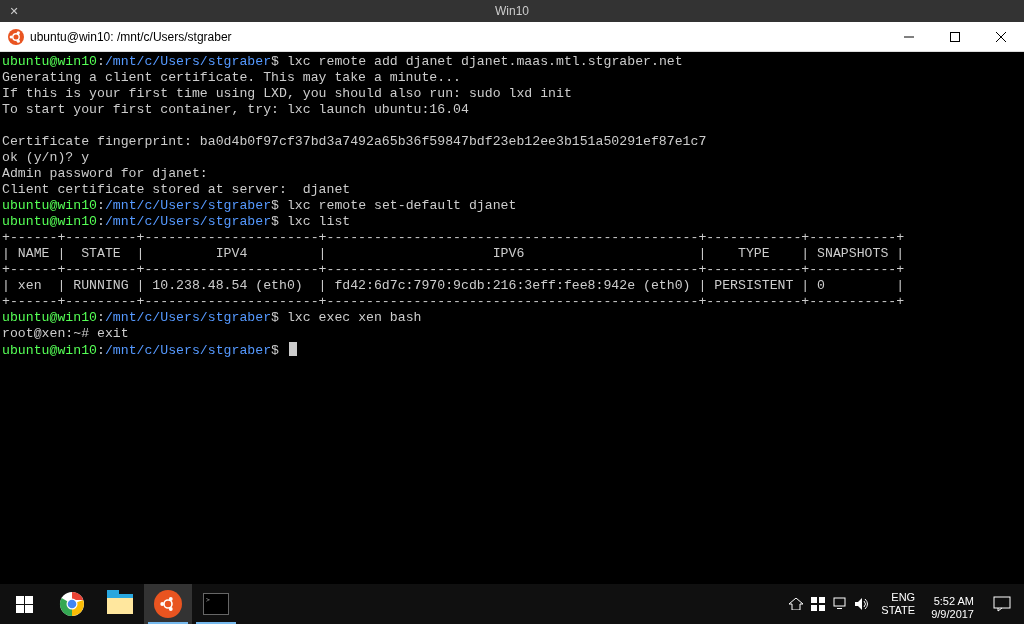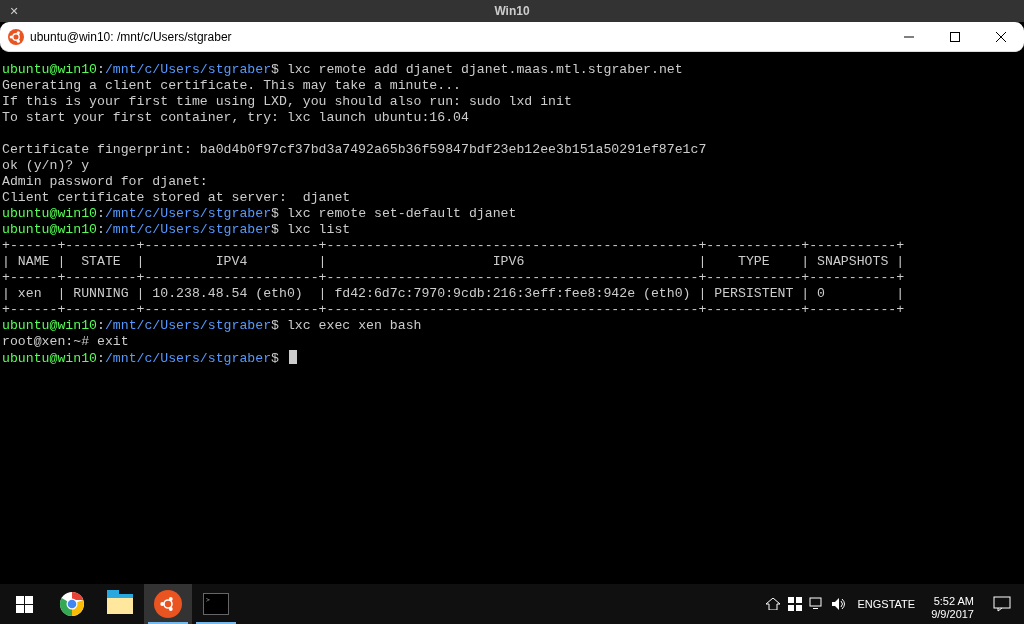--- a/index.html
+++ b/index.html
@@ -2,55 +2,54 @@
 <html><head>
 <meta charset="utf-8">
 <style>
   * { margin: 0; padding: 0; box-sizing: border-box; }
   html, body { width: 1024px; height: 624px; overflow: hidden; background: #000; font-family: 'Consolas', 'Courier New', monospace; }
   .vm-titlebar {
     height: 22px; background: #333; color: #ccc; display: flex; align-items: center;
     font-family: 'Segoe UI', sans-serif; font-size: 12px; position: relative;
   }
   .vm-titlebar .close-x { width: 28px; text-align: center; color: #ccc; font-size: 11px; }
-  .vm-titlebar .vm-title { position: absolute; left: 50%; transform: translateX(-50%); font-weight: 700; }
+  .vm-titlebar .vm-title { position: absolute; left: 50%; transform: translateX(-50%); font-weight: 400; }
   .win-titlebar {
     height: 30px; background: #fff; display: flex; align-items: center;
     font-family: 'Segoe UI', sans-serif; font-size: 12px; color: #000;
     border-bottom: 1px solid #ddd;
-    border-radius: 9px;
   }
   .win-titlebar .app-icon { width: 16px; height: 16px; margin: 0 6px 0 8px; display:flex;align-items:center;justify-content:center; }
   .win-titlebar .win-title { flex: 1; }
   .win-ctrl { width: 46px; height: 30px; display: flex; align-items: center; justify-content: center; color: #000; }
   .win-ctrl svg { display:block; }
   .terminal {
     background: #000; color: #ccc; font-size: 13.2px; line-height: 16px;
     padding: 2px 2px; height: 534px; white-space: pre; overflow: hidden;
-    font-family: 'Consolas','Courier New',monospace; letter-spacing: 0px; margin-top: 8px;
+    font-family: 'Consolas','Courier New',monospace; letter-spacing: 0px;
   }
   .g { color: #55ff55; } 
   .b { color: #5599ff; } 
   .w { color: #cccccc; }
   .cursor {
     display: inline-block; width: 8px; height: 14px; background: #ccc;
     vertical-align: -2px; margin-left: 2px;
   }
   .taskbar {
     position: absolute; bottom: 0; left: 0; right: 0; height: 40px;
     background: #101010; display: flex; align-items: center;
     font-family: 'Segoe UI', sans-serif; color: #fff; font-size: 11px;
   }
   .tb-left { display: flex; align-items: center; height: 100%; }
   .tb-item { width: 48px; height: 40px; display:flex; align-items:center; justify-content:center; position: relative; }
   .tb-item.active { background: #333; }
   .tb-item.running::after { content:''; position:absolute; bottom:0; left:4px; right:4px; height:2px; background:#76b9ed; }
   .tb-right { margin-left: auto; display: flex; align-items: center; height: 100%; padding-right: 2px; }
   .tray-icon { width: 22px; height: 40px; display:flex;align-items:center;justify-content:center; color:#fff; }
-  .lang { display:flex; flex-direction:row; justify-content:center; align-items:flex-start; padding: 0 8px; font-size:11px; line-height:13px; }
+  .lang { display:flex; flex-direction:column; justify-content:center; align-items:flex-end; padding: 0 8px; font-size:11px; line-height:13px; }
   .clock { display:flex; flex-direction:column; justify-content:center; align-items:flex-end; padding: 0 8px; font-size:11px; line-height:13px;margin-top:8px; }
   .action-center { width: 40px; display:flex;align-items:center;justify-content:center; }
   .tb-ubuntu { width:28px;height:28px;border-radius:50%;background:#e95420;display:flex;align-items:center;justify-content:center; }
   .tb-cmd { width:26px;height:22px;background:#000;border:1px solid #666;display:flex;align-items:flex-start;justify-content:flex-start;padding:2px; }
   .tb-explorer { width:26px;height:20px;background:#ffe79e;border-top:4px solid #29a7df;position:relative; }
   .tb-explorer::before { content:''; position:absolute;top:-8px;left:0;width:12px;height:4px;background:#29a7df;}
 </style>
 </head>
 <body>
 

